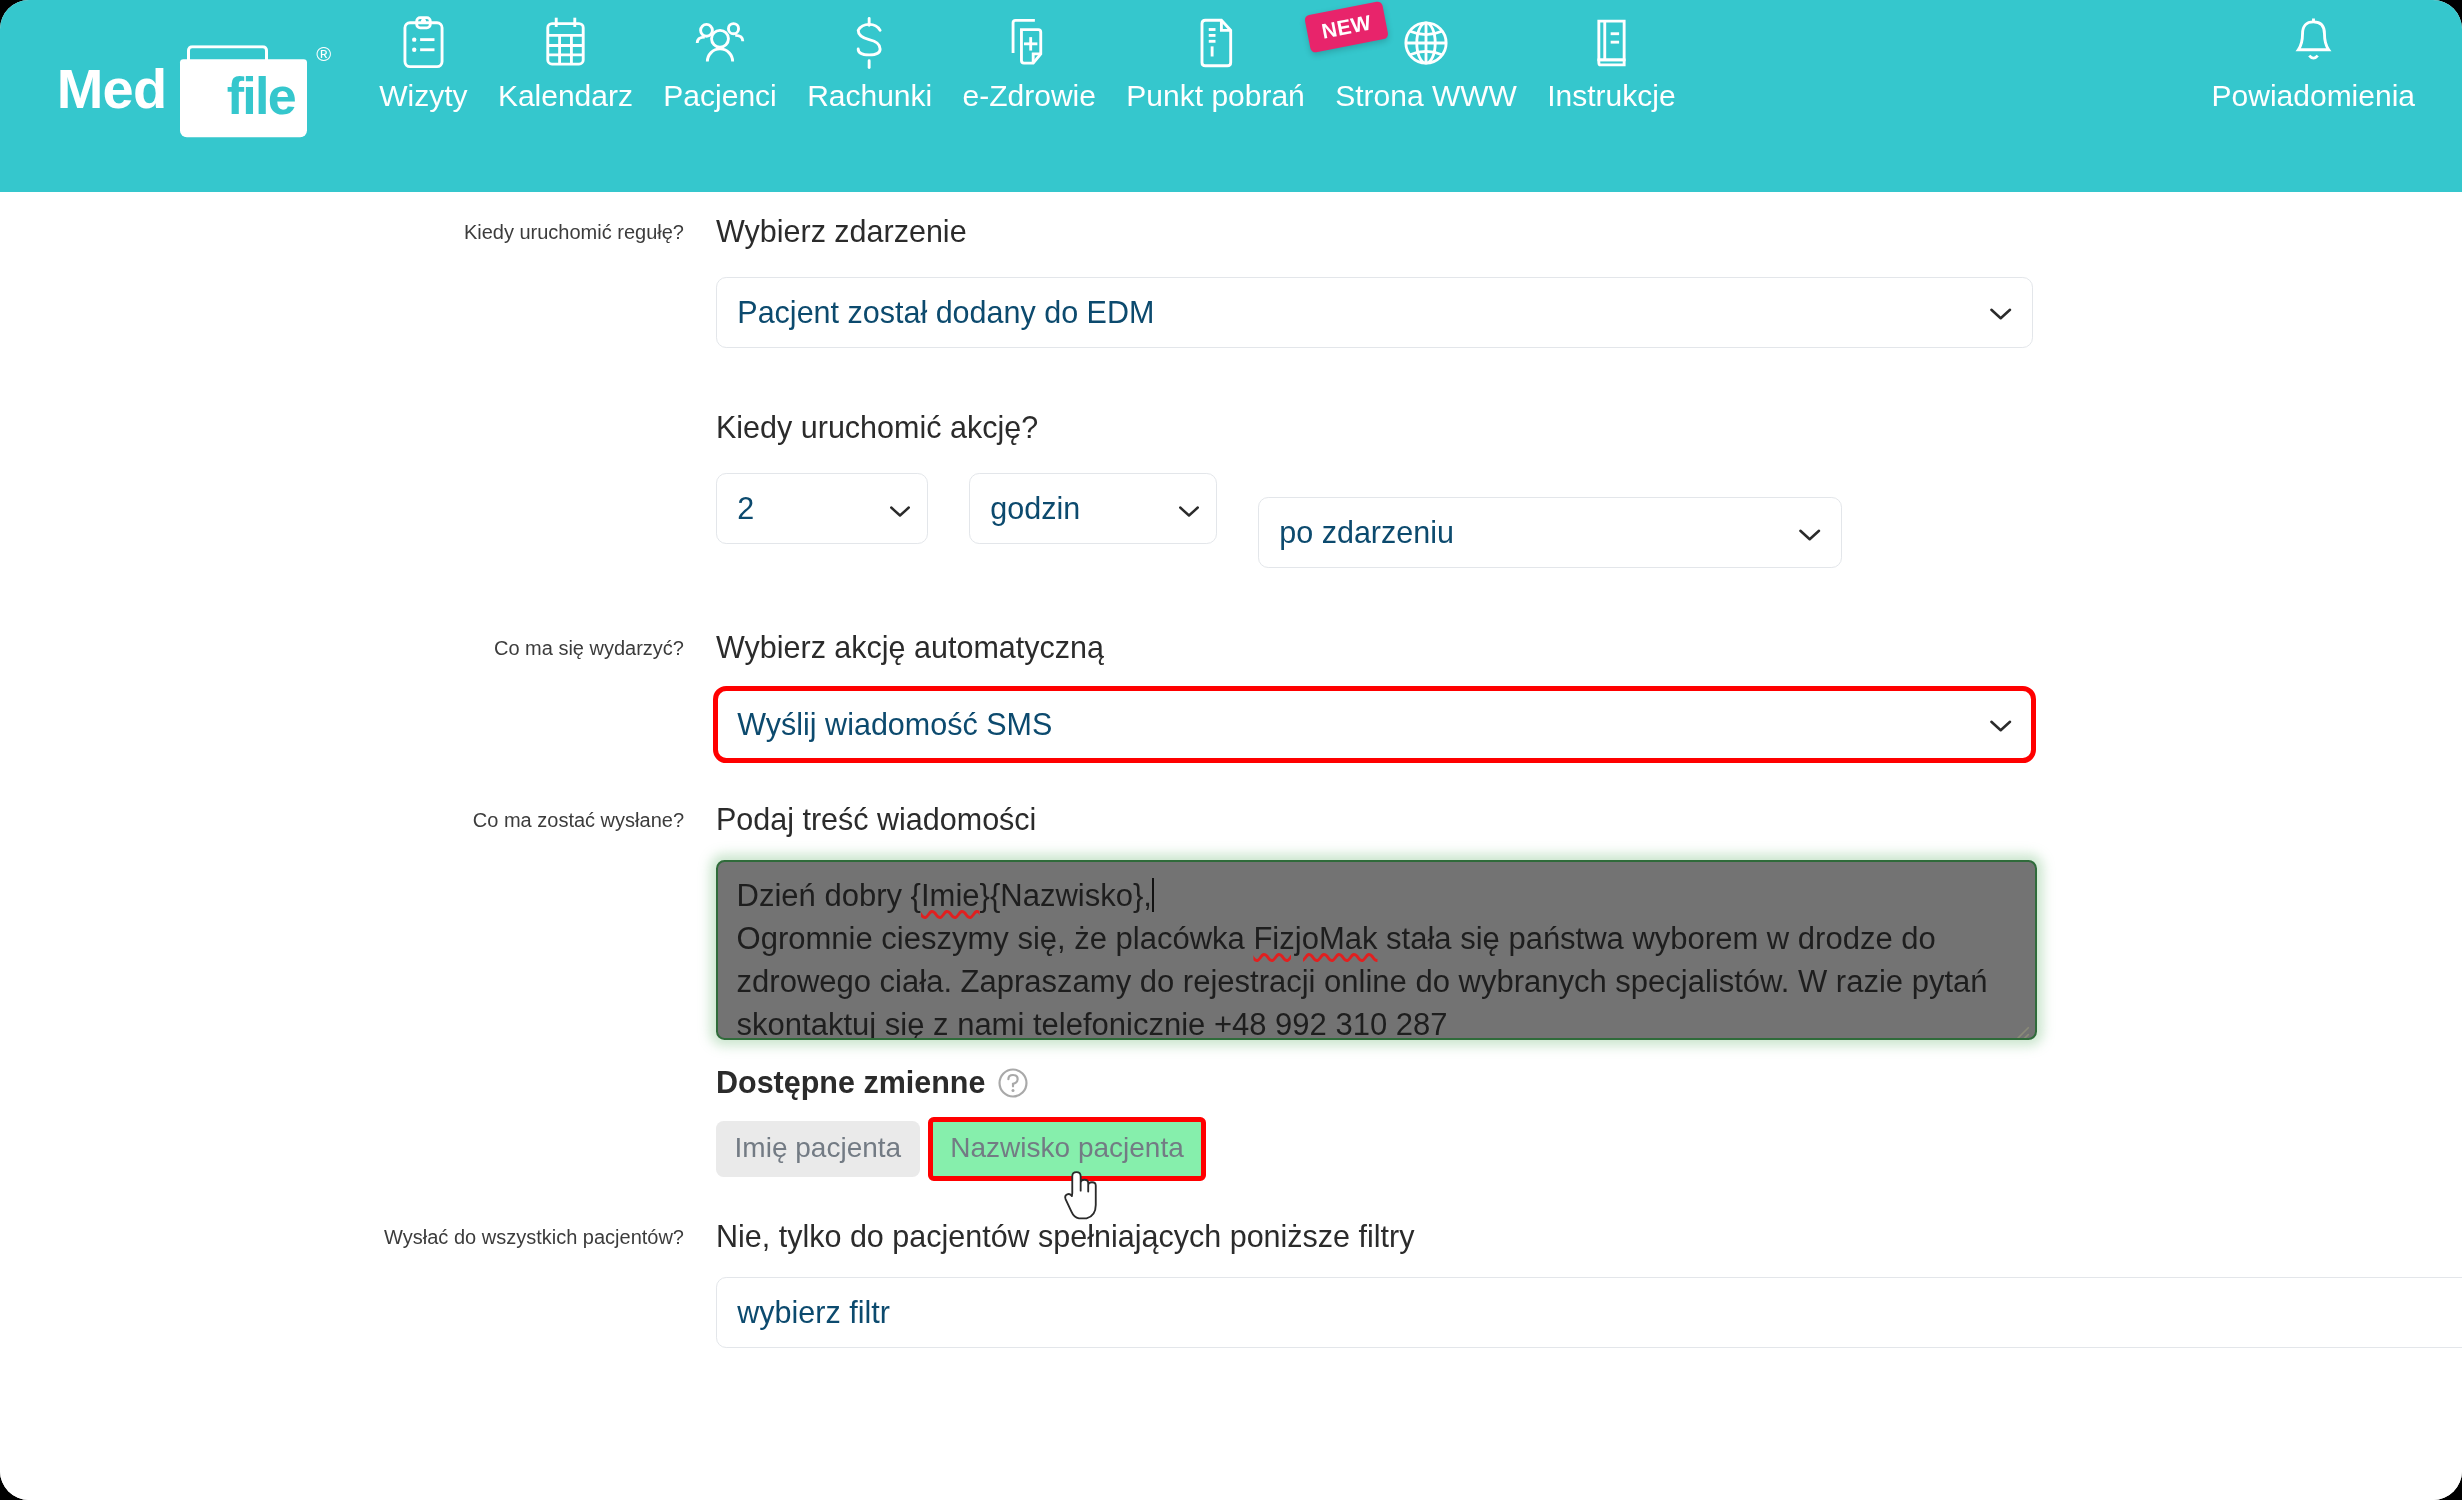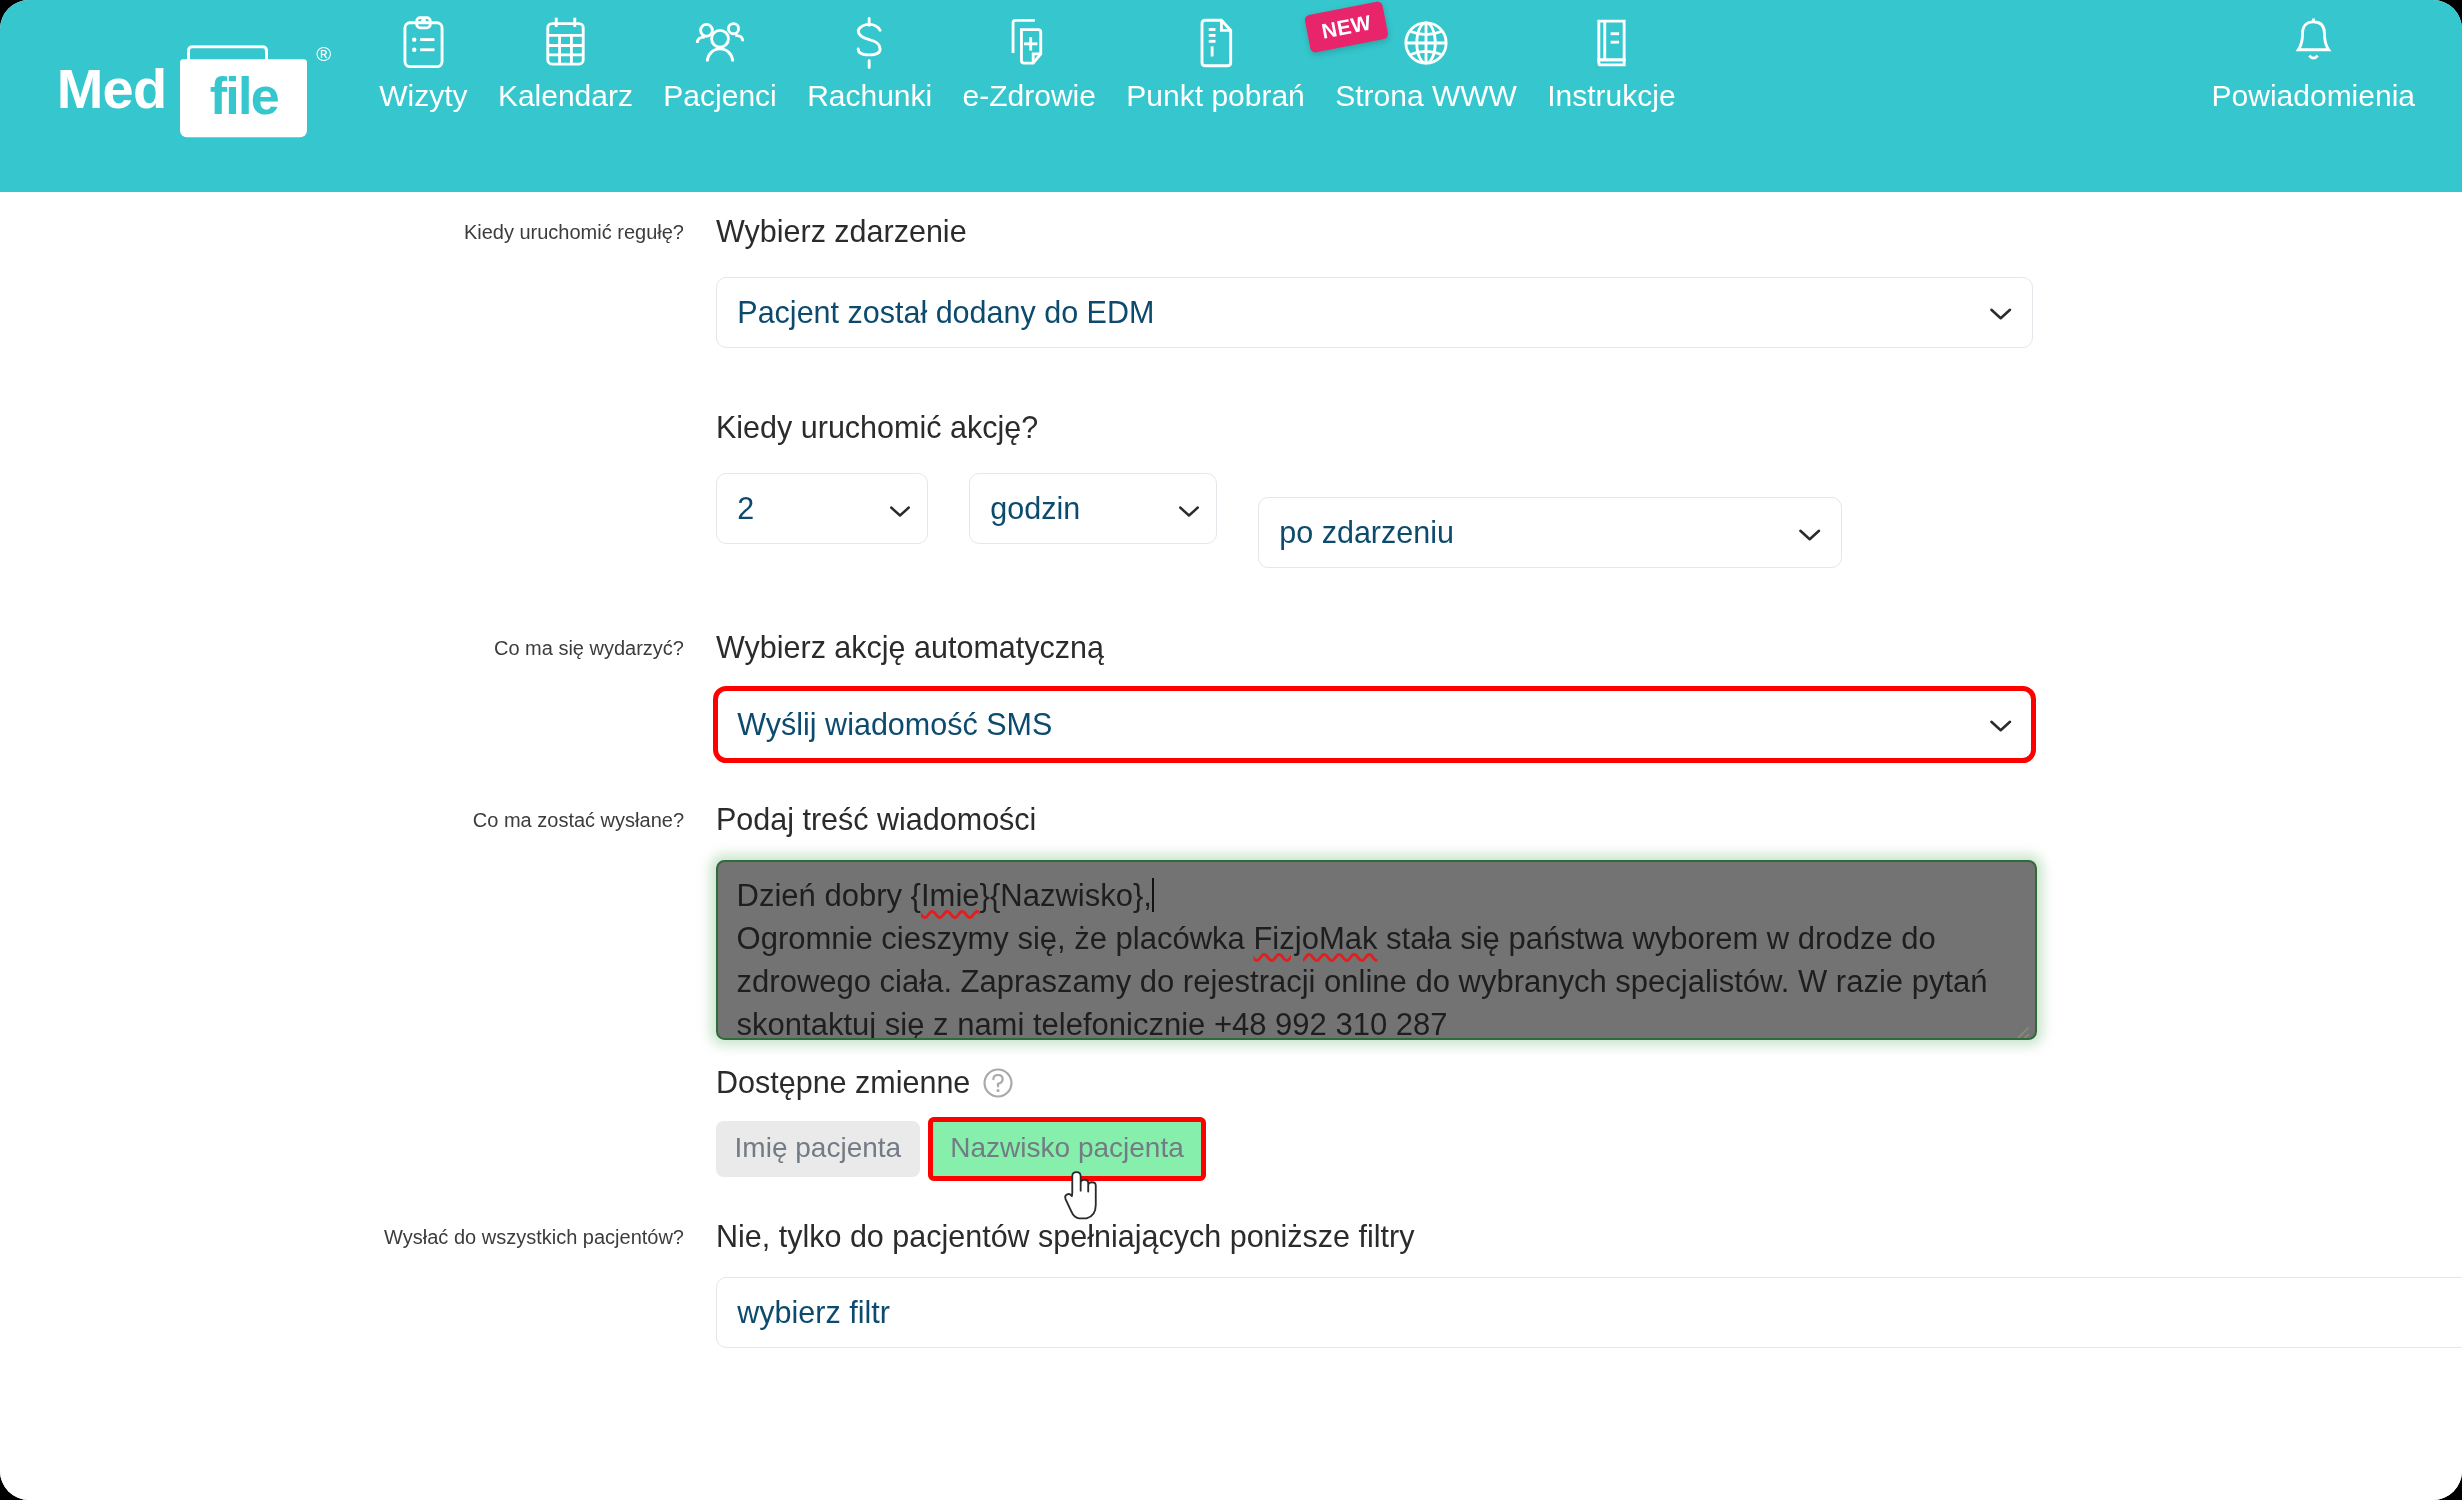--- a/index.html
+++ b/index.html
@@ -71,21 +71,21 @@
   }
   .logo-file-box .folder-body {
     position: absolute;
     left: 0; top: 17px;
     width: 127px; height: 78px;
     background: #ffffff;
     border-radius: 3.4px 3.4px 6.8px 6.8px;
   }
   .logo-file-txt {
     position: absolute;
-    left: 0; top: 20.3px;
+    left: 17px; top: 20.3px;
     width: 127px;
     text-align: center;
     font-size: 52px;
     font-weight: bold;
     color: #35c7cd;
     line-height: 69px;
     letter-spacing: -1.7px;
   }
   .logo-reg {
     position: absolute;
@@ -233,21 +233,21 @@
     right: 5.1px; bottom: 5.1px;
     width: 22px; height: 22px;
     pointer-events: none;
   }
 
   .vars-label {
     display: flex;
     align-items: center;
     gap: 12px;
     font-size: 30.5px;
-    font-weight: normal;
+    font-weight: bold;
     color: #2b2b2b;
   }
   .help-icon {
     width: 32px; height: 32px;
     display: inline-flex;
     align-items: center; justify-content: center;
     cursor: pointer;
   }
 
   .chips { display: flex; gap: 12px; align-items: flex-start; }

